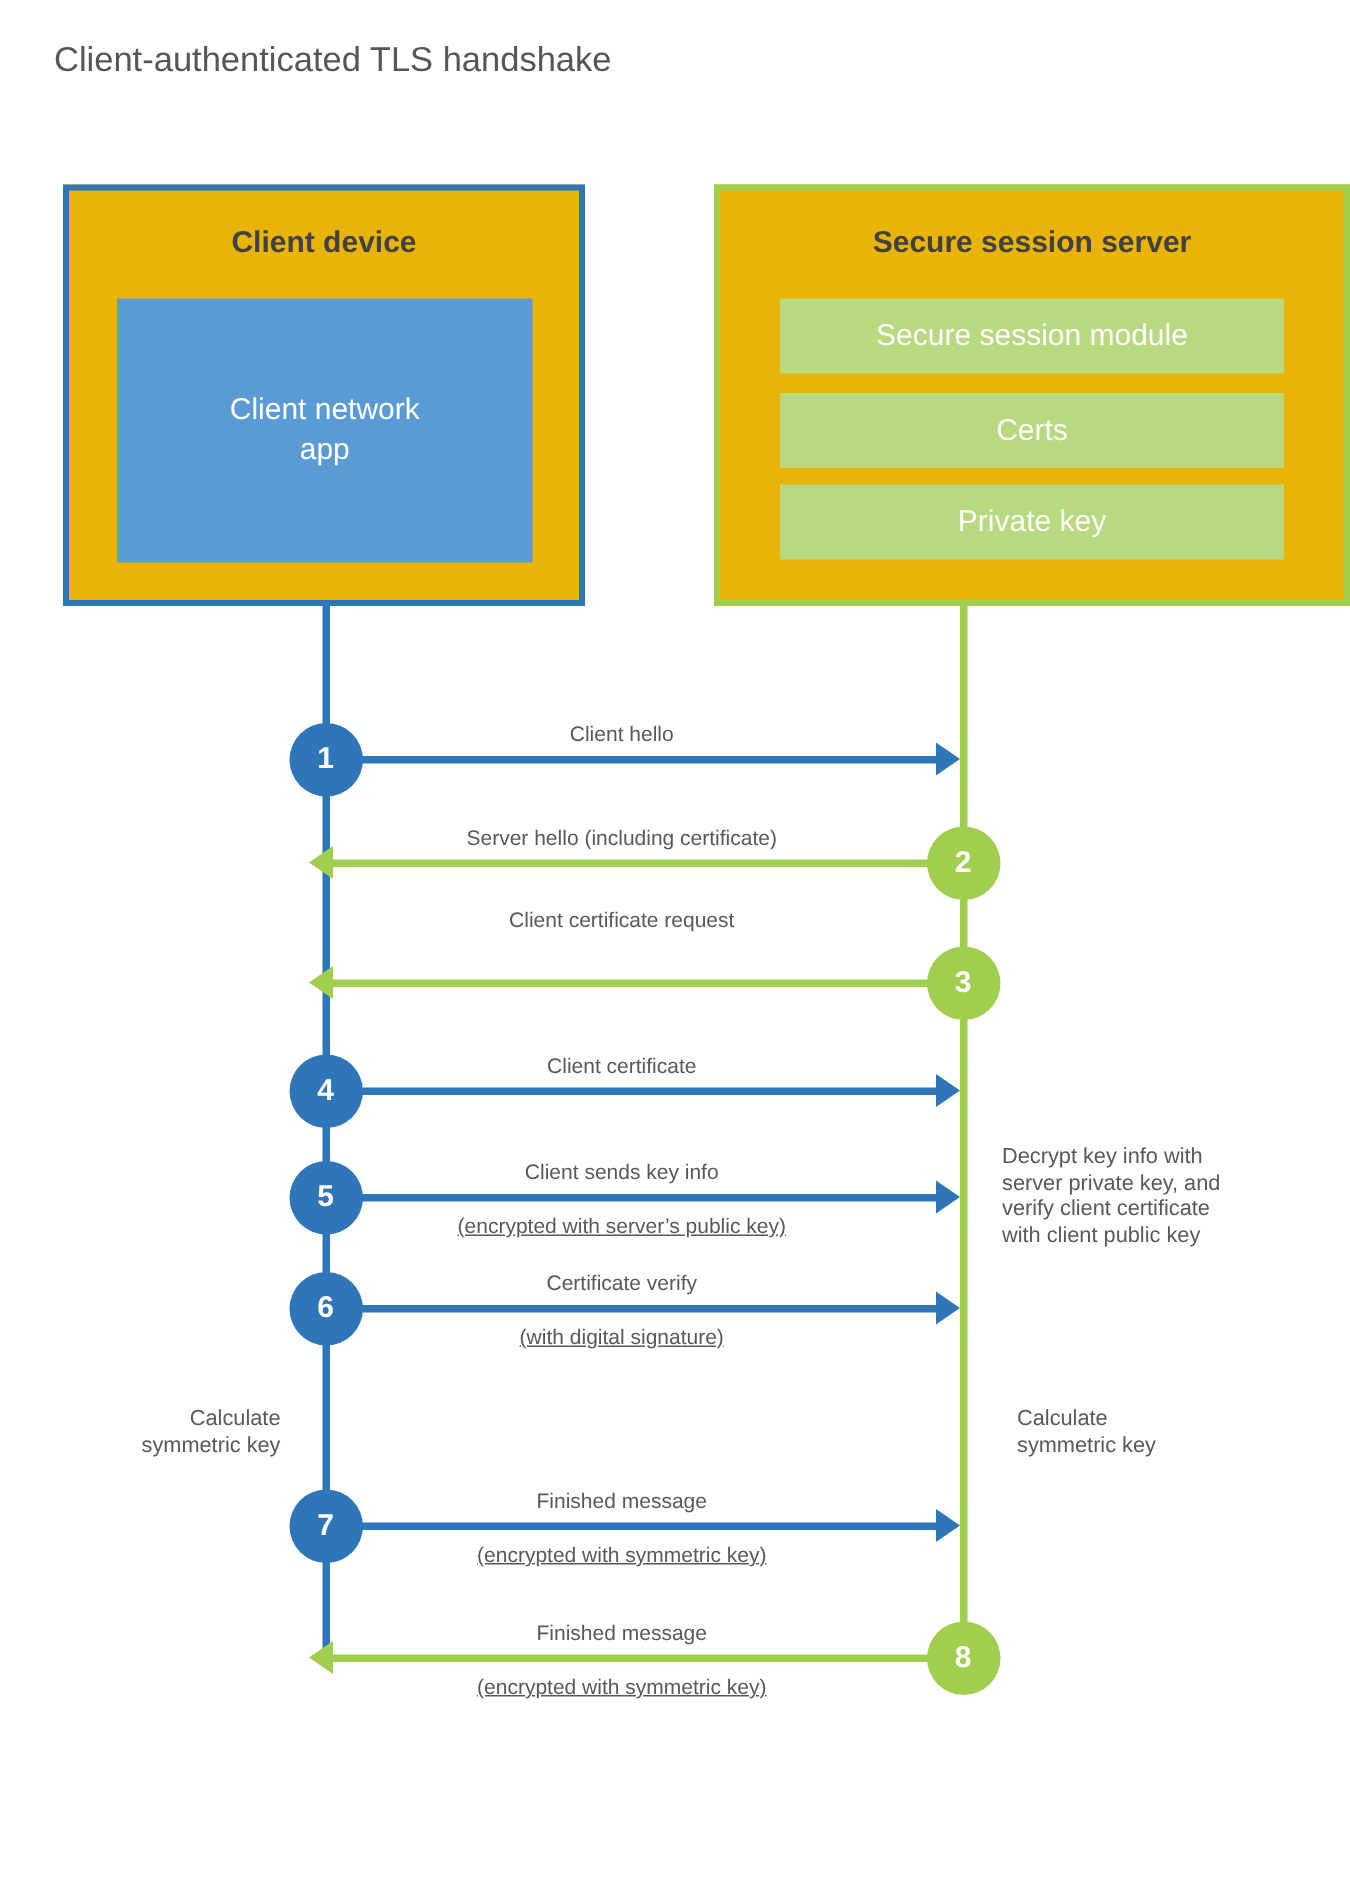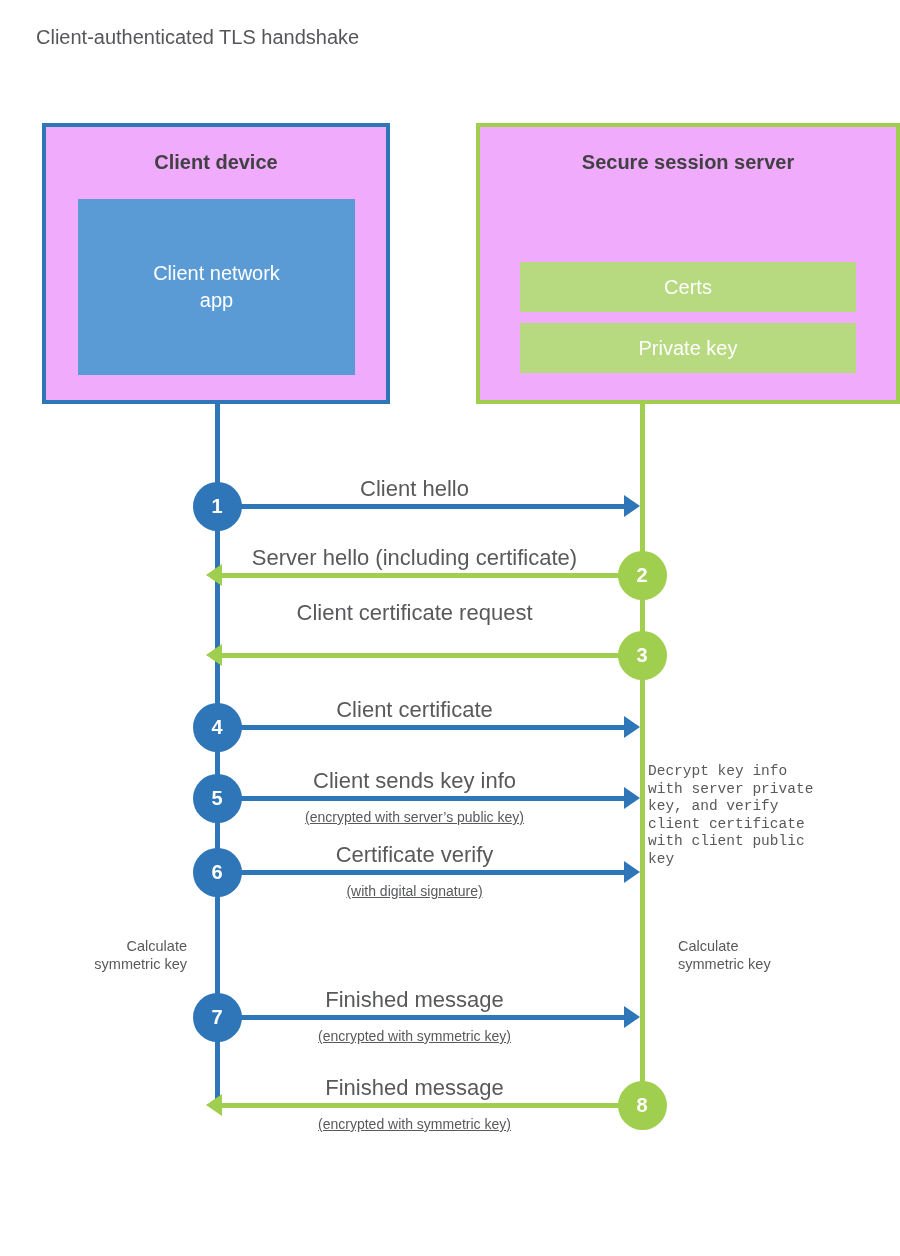--- a/index.html
+++ b/index.html
@@ -4,23 +4,23 @@
 <style>
   html,body{margin:0;padding:0;background:#fff;}
   .canvas{
     position:relative;width:900px;height:1256px;background:#fff;
     font-family:"Liberation Sans", sans-serif;overflow:hidden;
     --blue:#2F76B8; --blue-fill:#5B9BD5; --green:#A0CE4E; --green-fill:#B7D980;
     --text:#58595B; --heading:#414042; --title:#55565A;
   }
   .page-title{
     position:absolute;left:36px;top:26px;margin:0;
-    font-size:20px;font-weight:300;color:var(--title);
+    font-size:23px;font-weight:300;color:var(--title);
   }
-  .outline-box{position:absolute;top:123px;height:273px;background:#f0abfc;}
+  .outline-box{position:absolute;top:123px;height:273px;background:#eab308;}
   .client-box{left:42px;width:340px;border:4px solid var(--blue);}
   .server-box{left:430px;width:416px;border:4px solid var(--green);margin-left:46px;}
   .box-title{
     position:absolute;top:24px;left:0;width:100%;text-align:center;
     font-size:20px;font-weight:bold;color:var(--heading);
   }
   .app-box{
     position:absolute;left:32px;top:72px;width:277px;height:176px;
     background:var(--blue-fill);color:#fff;font-size:20px;line-height:27px;
     display:flex;align-items:center;justify-content:center;text-align:center;
@@ -39,47 +39,48 @@
   .green-bg{background:var(--green);}
   .ah{position:absolute;width:0;height:0;border-top:11px solid transparent;border-bottom:11px solid transparent;}
   .ah-right{border-left:16px solid var(--blue);}
   .ah-left{border-right:16px solid var(--green);}
   .badge{
     position:absolute;width:49px;height:49px;border-radius:50%;color:#fff;
     font-size:20px;font-weight:bold;display:flex;align-items:center;justify-content:center;
   }
   .msg-label{
     position:absolute;left:202px;width:425px;text-align:center;
-    font-size:22px;line-height:22px;color:var(--text);
+    font-size:14px;line-height:22px;color:var(--text);
   }
   .msg-sub{
     position:absolute;left:202px;width:425px;text-align:center;
     font-size:14px;line-height:18px;color:var(--text);text-decoration:underline;
   }
   .note{position:absolute;color:var(--text);font-size:14.5px;line-height:18px;}
-  .note-decrypt{left:648px;top:763px;width:168px;line-height:17.5px;font-family:Liberation Mono, monospace;}
+  .note-decrypt{left:668px;top:763px;width:168px;line-height:17.5px;}
   .note-calc-left{left:87px;top:937px;width:100px;text-align:right;}
   .note-calc-right{left:678px;top:937px;width:110px;text-align:left;}
 </style>
 </head>
 <body>
 
 <div class="canvas" id="diagram" style="--blue: #2F76B8; --blue-fill: #5B9BD5; --green: #A0CE4E; --green-fill: #B7D980; --text: #58595B; --heading: #414042; --title: #55565A;">
 
   <h1 class="page-title">Client-authenticated TLS handshake</h1>
 
   <div class="outline-box client-box">
     <div class="box-title">Client device</div>
     <div class="app-box">
       <span>Client network app</span>
     </div>
   </div>
 
   <div class="outline-box server-box">
     <div class="box-title">Secure session server</div>
+    <div class="module-bar" style="top:72px">Secure session module</div>
     <div class="module-bar" style="top:196px">Private key</div>
     <div class="module-bar" style="top:135px">Certs</div>
   </div>
 
   <div class="lifeline lifeline-client"></div>
   <div class="lifeline lifeline-server"></div>
 
   <div class="note note-decrypt">Decrypt key info with server private key, and verify client certificate with client public key</div>
   <div class="note note-calc-left">Calculate symmetric key</div>
   <div class="note note-calc-right">Calculate symmetric key</div>

